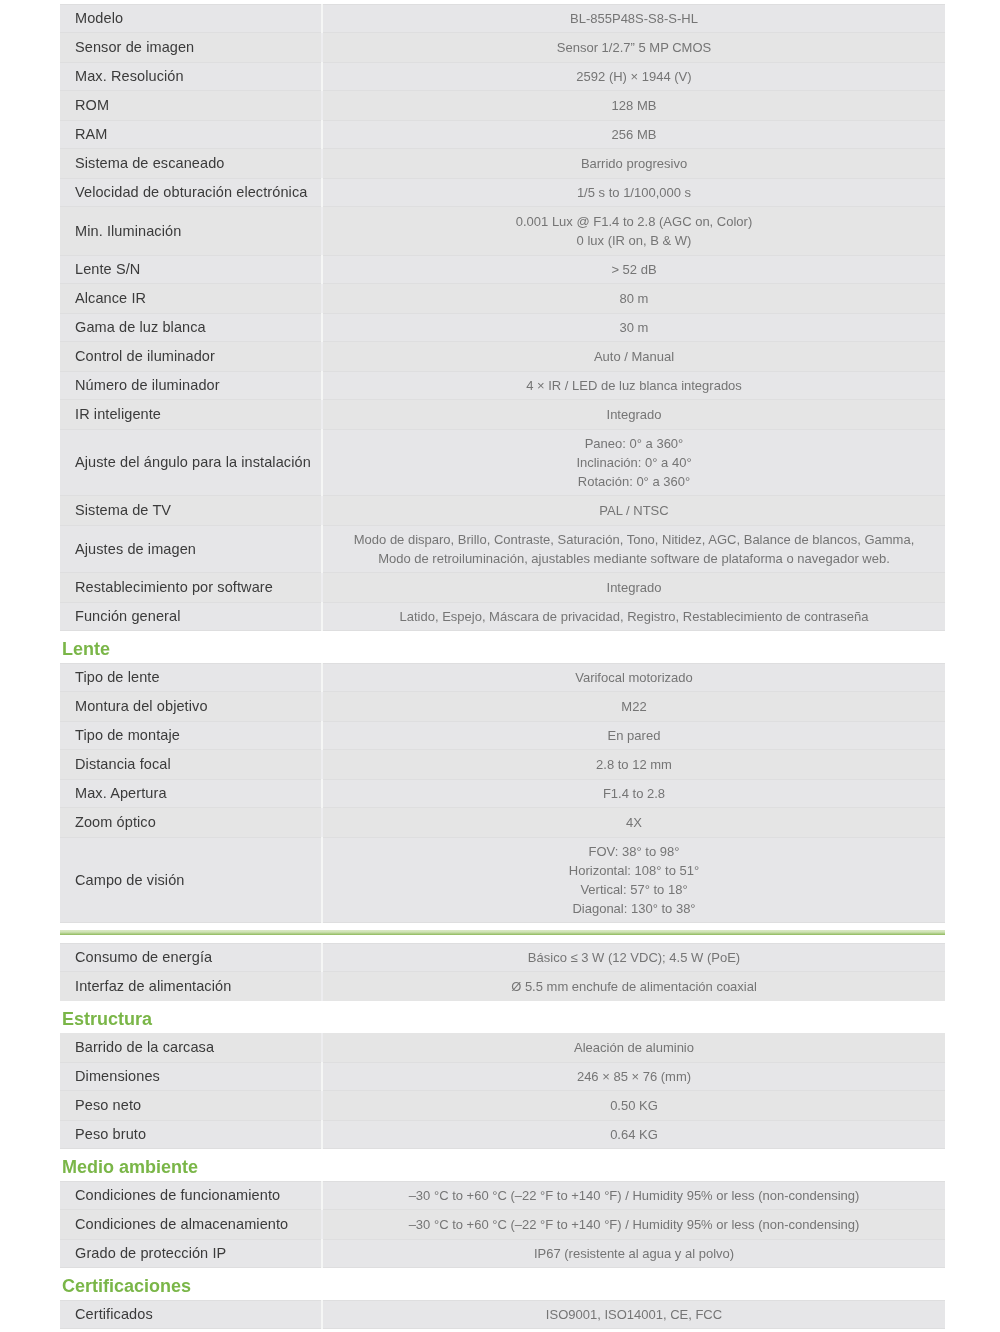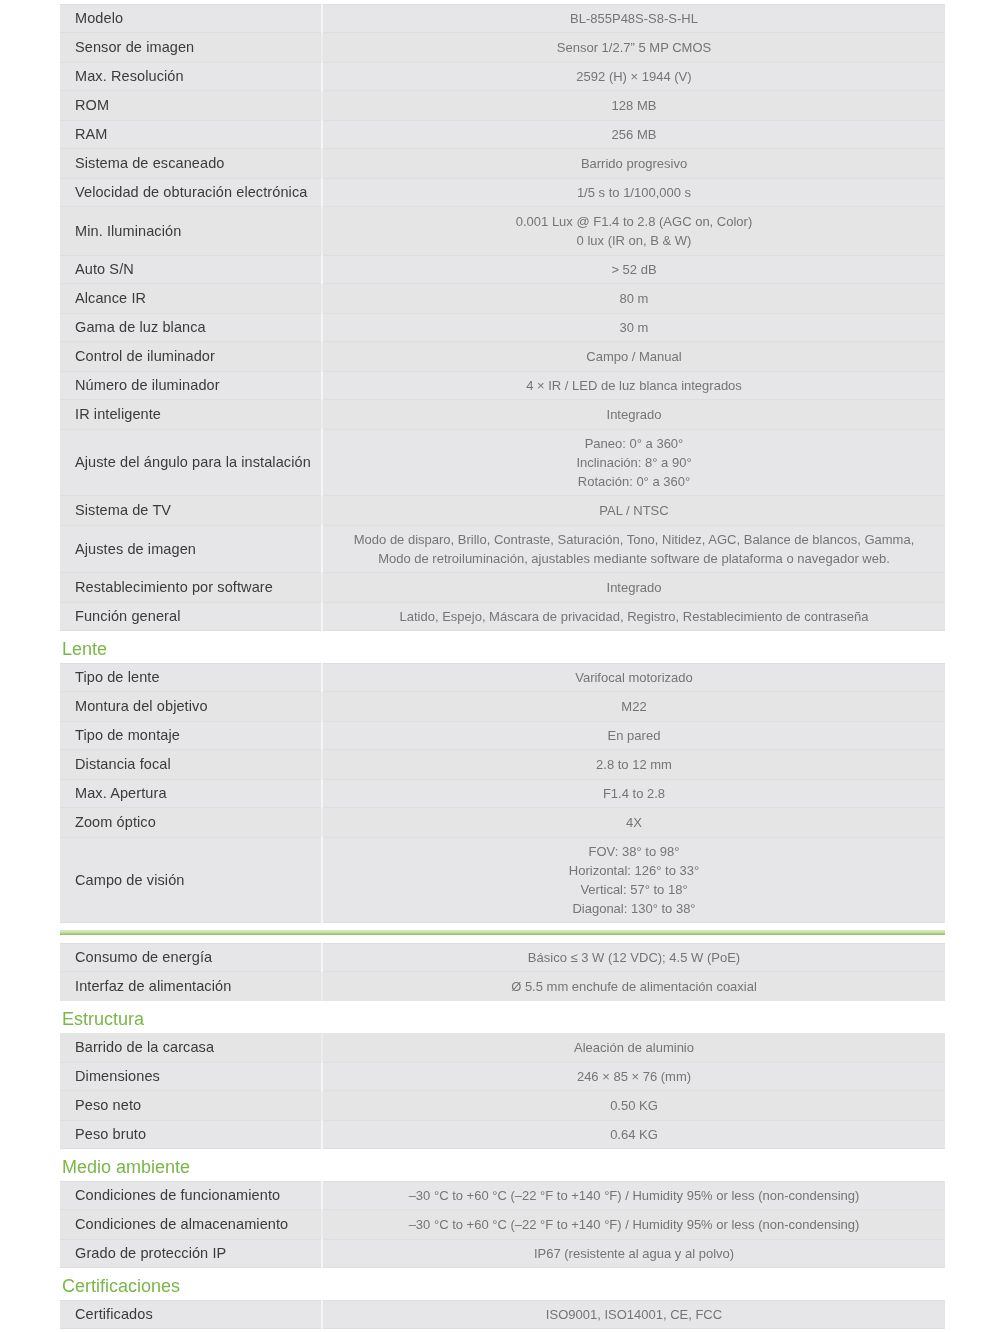--- a/index.html
+++ b/index.html
@@ -52,20 +52,21 @@
   .row.white .cell-value { border-left: 2px solid #ededef; }
   .value-line { display: block; }
 
   .section-header {
     padding: 8px 0 3px 2px;
   }
   .section-title {
     font-size: 18px;
     line-height: 21px;
     color: #7ab648;
+    font-weight: bold;
   }
   .section-separator {
     height: 5px;
     margin: 7px 0 8px 0;
     background: linear-gradient(to bottom, #d9e8c3 0%, #cfe2b5 40%, #8fba5c 100%);
   }
 </style>
 </head>
 <body>
 
@@ -114,60 +115,60 @@
         </div>
       </div>
       <div class="row white">
         <div class="cell-label">Min. Iluminación</div>
         <div class="cell-value">
           <span class="value-line">0.001 Lux @ F1.4 to 2.8 (AGC on, Color)</span>
           <span class="value-line">0 lux (IR on, B &amp; W)</span>
         </div>
       </div>
       <div class="row gray">
-        <div class="cell-label">Auto S/N</div>
+        <div class="cell-label">Lente S/N</div>
         <div class="cell-value">
           <span class="value-line">&gt; 52 dB</span>
         </div>
       </div>
       <div class="row white">
         <div class="cell-label">Alcance IR</div>
         <div class="cell-value">
           <span class="value-line">80 m</span>
         </div>
       </div>
       <div class="row gray">
         <div class="cell-label">Gama de luz blanca</div>
         <div class="cell-value">
           <span class="value-line">30 m</span>
         </div>
       </div>
       <div class="row white">
         <div class="cell-label">Control de iluminador</div>
         <div class="cell-value">
-          <span class="value-line">Campo / Manual</span>
+          <span class="value-line">Auto / Manual</span>
         </div>
       </div>
       <div class="row gray">
         <div class="cell-label">Número de iluminador</div>
         <div class="cell-value">
           <span class="value-line">4 × IR / LED de luz blanca integrados</span>
         </div>
       </div>
       <div class="row white">
         <div class="cell-label">IR inteligente</div>
         <div class="cell-value">
           <span class="value-line">Integrado</span>
         </div>
       </div>
       <div class="row gray">
         <div class="cell-label">Ajuste del ángulo para la instalación</div>
         <div class="cell-value">
           <span class="value-line">Paneo: 0° a 360°</span>
-          <span class="value-line">Inclinación: 8° a 90°</span>
+          <span class="value-line">Inclinación: 0° a 40°</span>
           <span class="value-line">Rotación: 0° a 360°</span>
         </div>
       </div>
       <div class="row white">
         <div class="cell-label">Sistema de TV</div>
         <div class="cell-value">
           <span class="value-line">PAL / NTSC</span>
         </div>
       </div>
       <div class="row gray">
@@ -223,21 +224,21 @@
       <div class="row white">
         <div class="cell-label">Zoom óptico</div>
         <div class="cell-value">
           <span class="value-line">4X</span>
         </div>
       </div>
       <div class="row gray">
         <div class="cell-label">Campo de visión</div>
         <div class="cell-value">
           <span class="value-line">FOV: 38° to 98°</span>
-          <span class="value-line">Horizontal: 126° to 33°</span>
+          <span class="value-line">Horizontal: 108° to 51°</span>
           <span class="value-line">Vertical: 57° to 18°</span>
           <span class="value-line">Diagonal: 130° to 38°</span>
         </div>
       </div>
       <div class="section-separator"></div>
       <div class="row gray">
         <div class="cell-label">Consumo de energía</div>
         <div class="cell-value">
           <span class="value-line">Básico ≤ 3 W (12 VDC); 4.5 W (PoE)</span>
         </div>

